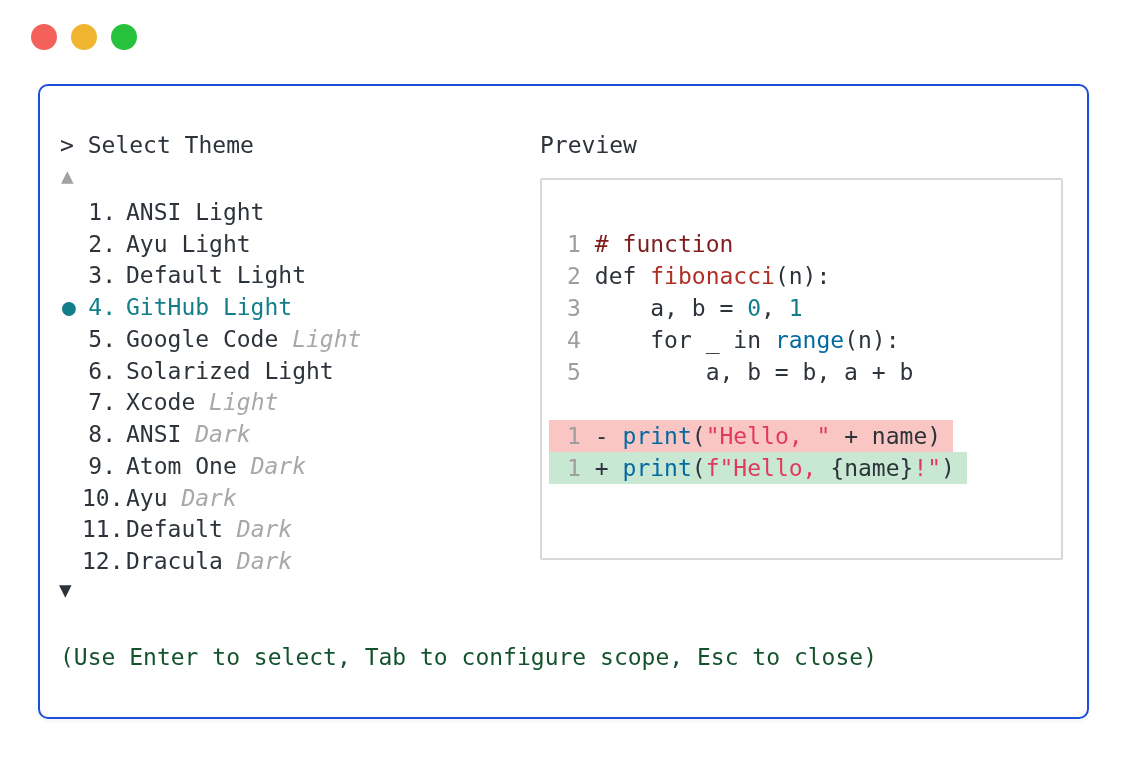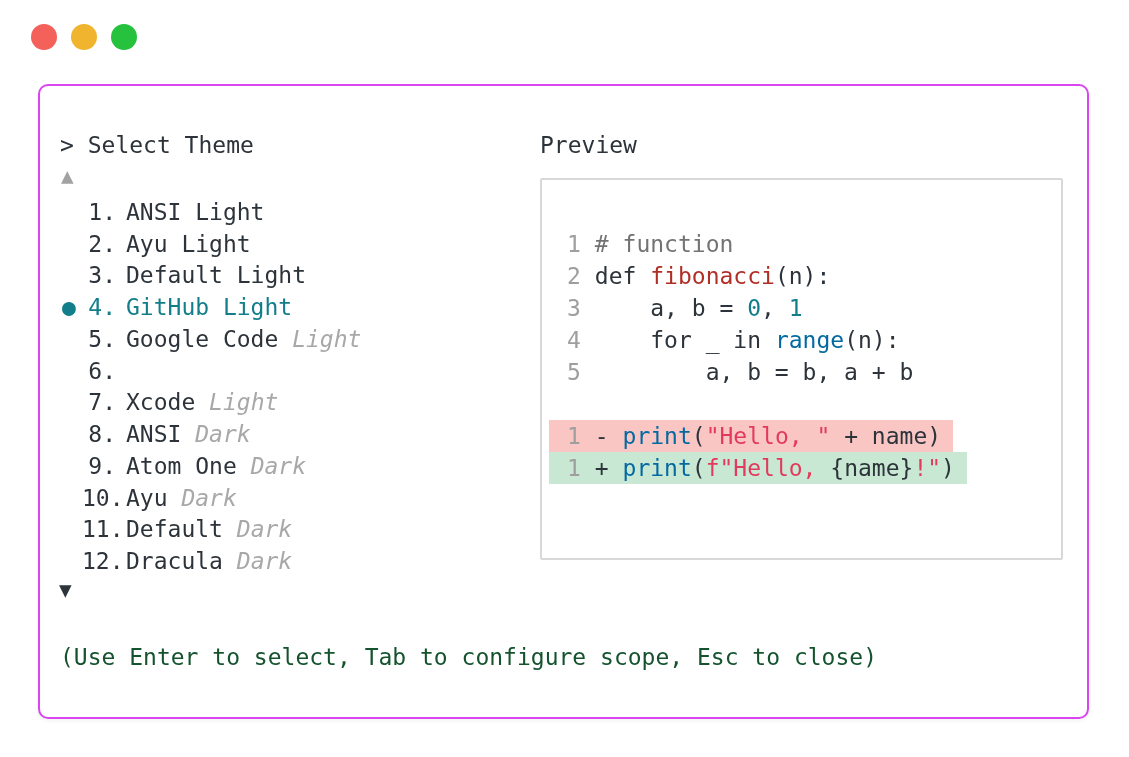--- a/index.html
+++ b/index.html
@@ -13,21 +13,21 @@
   
   .traffic { position: absolute; left: 31px; top: 24px; display: flex; gap: 14px; }
   .dot { width: 26px; height: 26px; border-radius: 50%; }
   .dot.red    { background: #f4605a; }
   .dot.yellow { background: #f0b42e; }
   .dot.green  { background: #26c23e; }
 
   
   .window {
     position: absolute; left: 38px; top: 84px; width: 1051px; height: 635px;
-    background: #fff; border: 2px solid #d946ef; border-radius: 10px;
+    background: #fff; border: 2px solid #1d4ed8; border-radius: 10px;
     box-shadow: 0 2px 4px rgba(0,0,0,0.05);
     color: #2d333a; font-size: 23px;
   }
 
   .hdr { position: absolute; top: 46px; line-height: 26px; white-space: pre; }
   .hdr-left  { left: 20px; }
   .hdr-right { left: 500px; }
 
   .arrow { position: absolute; font-size: 21px; cursor: default; }
   .arrow.up   { left: 21px; top: 78px;  color: #a2a2a2; }
@@ -42,21 +42,21 @@
   .row.selected, .row.selected .num, .row.selected .name { color: #117e8a; }
 
   
   .preview-box {
     position: absolute; left: 500px; top: 92px; width: 523px; height: 382px;
     border: 2px solid #d8d8d8; border-radius: 2px; background: #fff; overflow: hidden;
   }
   .code { padding: 48px 0 0 25px; }
   .code-line { height: 32px; line-height: 32px; white-space: pre; font-size: 23px; }
   .gutter { color: #9e9e9e; margin-right: 14px; }
-  .cm { color: #737373; }   
+  .cm { color: #7f1d1d; }   
   .fn { color: #b02e24; }   
   .nm { color: #117e8a; }   
   .bi { color: #0369a1; }   
   .st { color: #e23a5c; }   
   .bg { display: inline-block; padding: 0 12px 0 18px; margin-left: -18px; }
   .bg.del { background: #f9c6c4; }
   .bg.add { background: #c9e8d4; }
 
   .help { position: absolute; left: 20px; top: 558px; color: #14532d; white-space: pre; }
 </style>
@@ -98,21 +98,21 @@
       <span class="name">GitHub Light</span><span class="suffix"></span>
     </div>
     <div class="row">
       <span class="marker"></span>
       <span class="num">5.</span>
       <span class="name">Google Code </span><span class="suffix">Light</span>
     </div>
     <div class="row">
       <span class="marker"></span>
       <span class="num">6.</span>
-      <span class="suffix"></span>
+      <span class="name">Solarized Light</span><span class="suffix"></span>
     </div>
     <div class="row">
       <span class="marker"></span>
       <span class="num">7.</span>
       <span class="name">Xcode </span><span class="suffix">Light</span>
     </div>
     <div class="row">
       <span class="marker"></span>
       <span class="num">8.</span>
       <span class="name">ANSI </span><span class="suffix">Dark</span>

